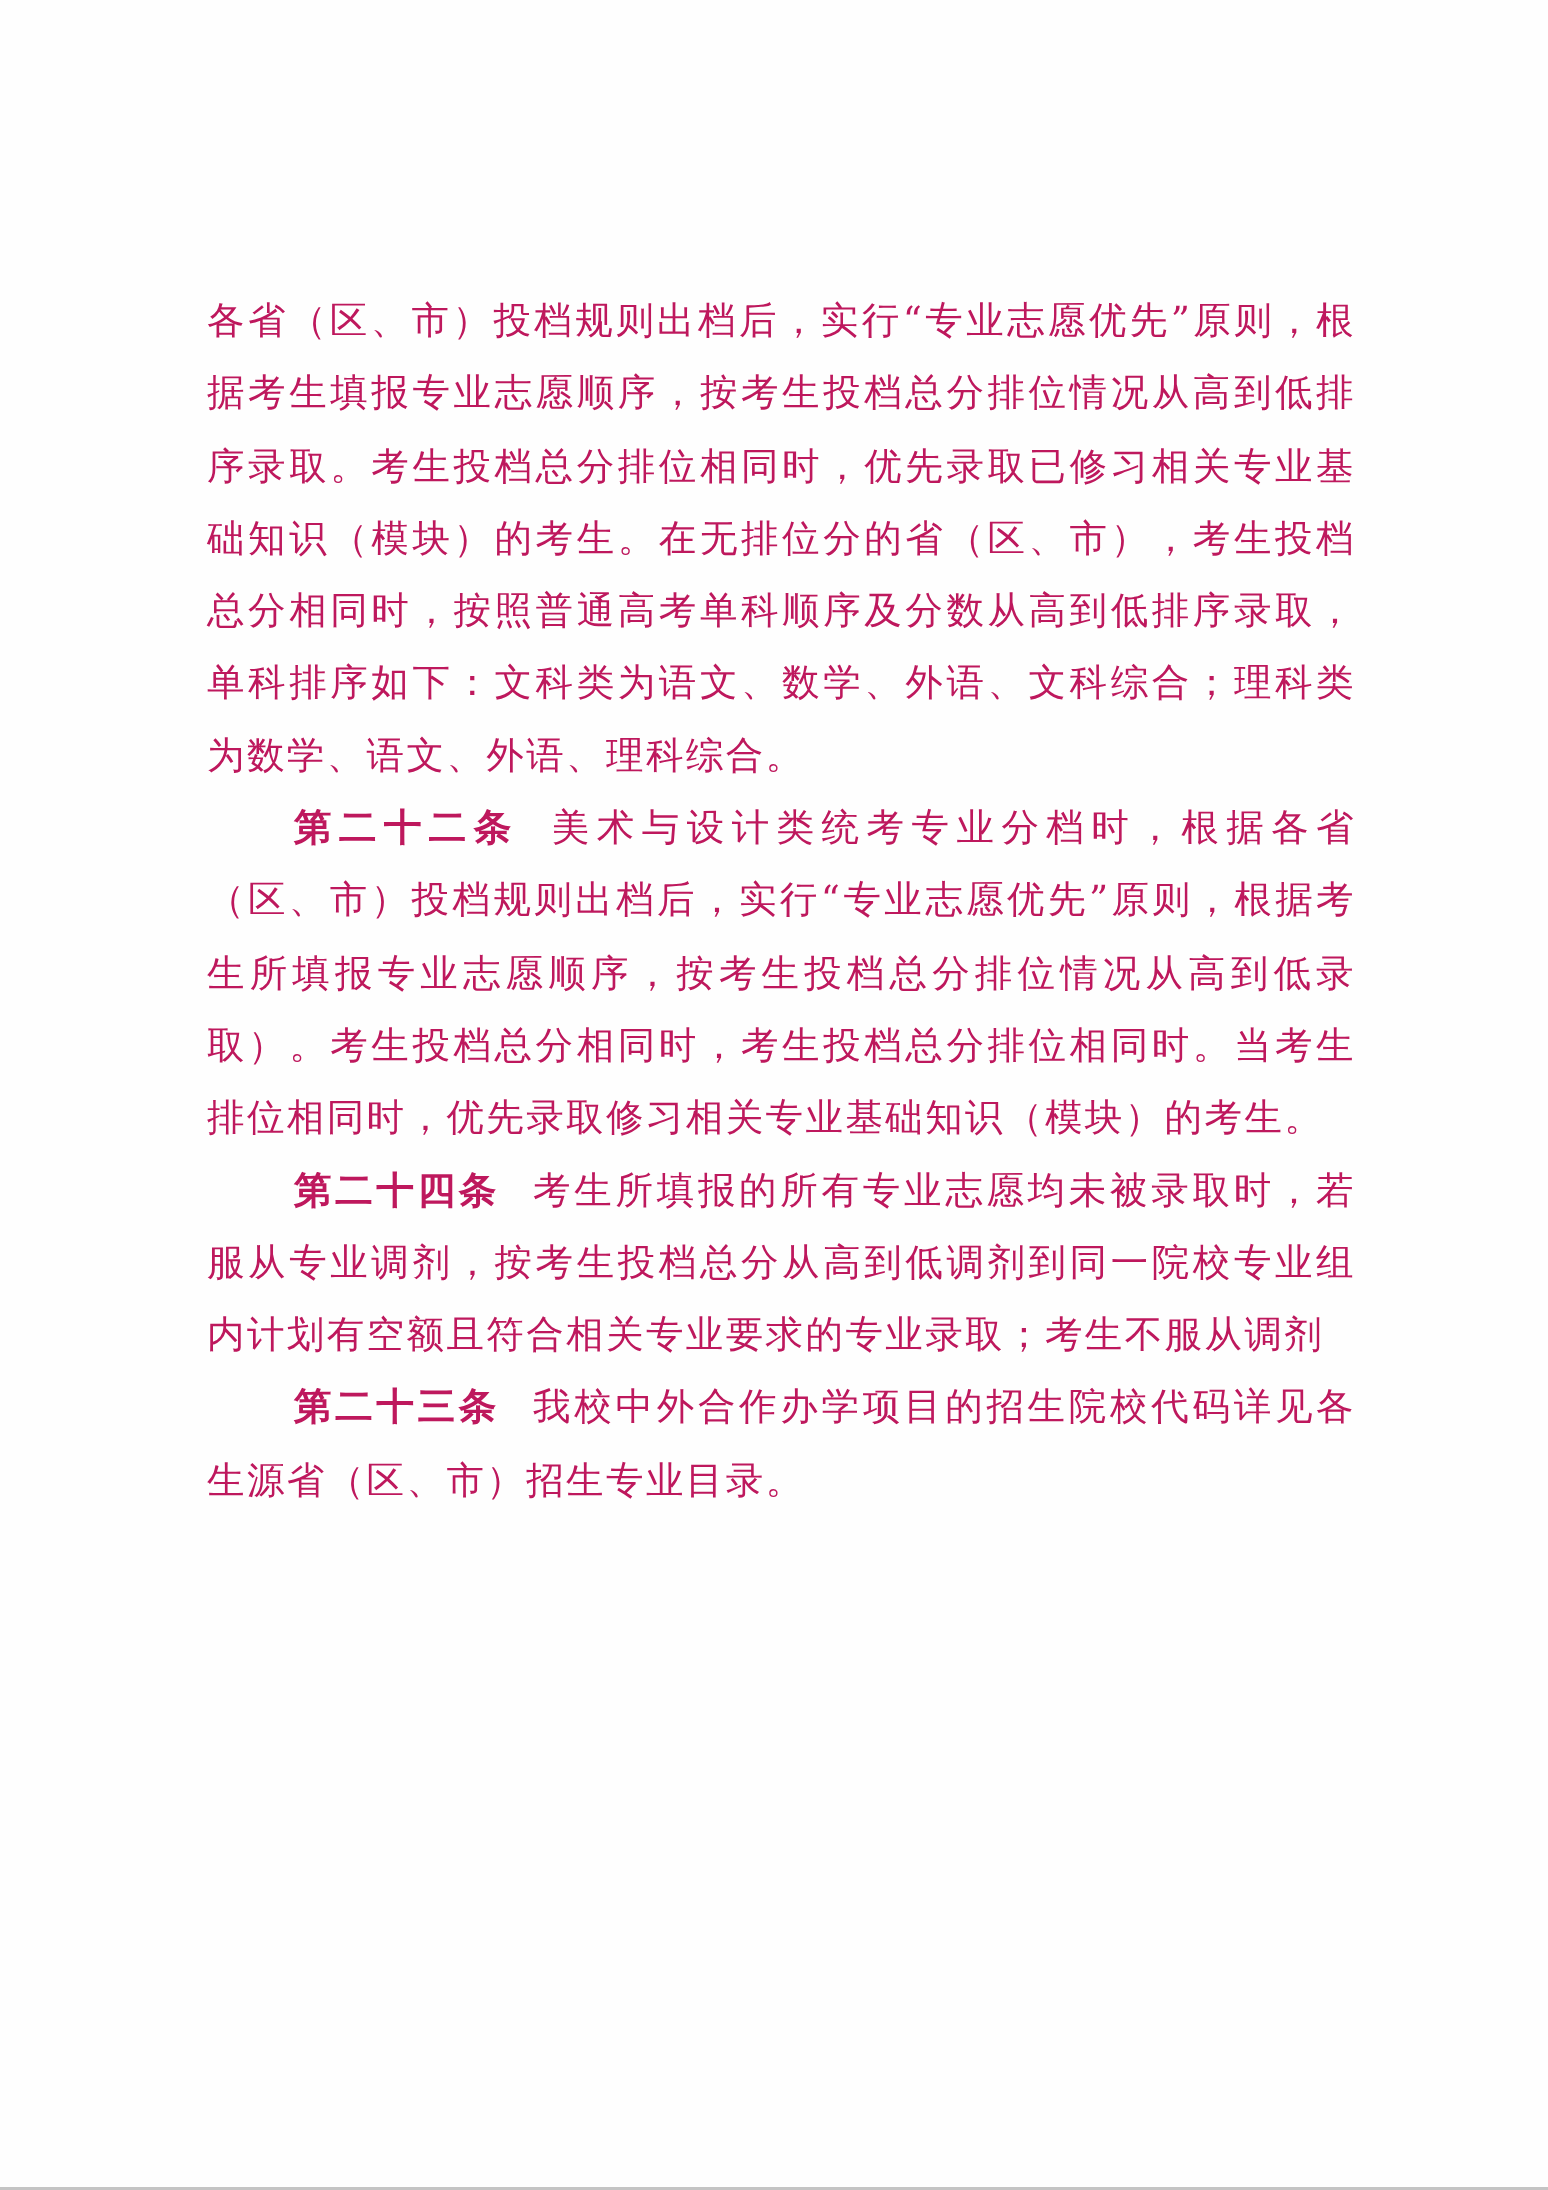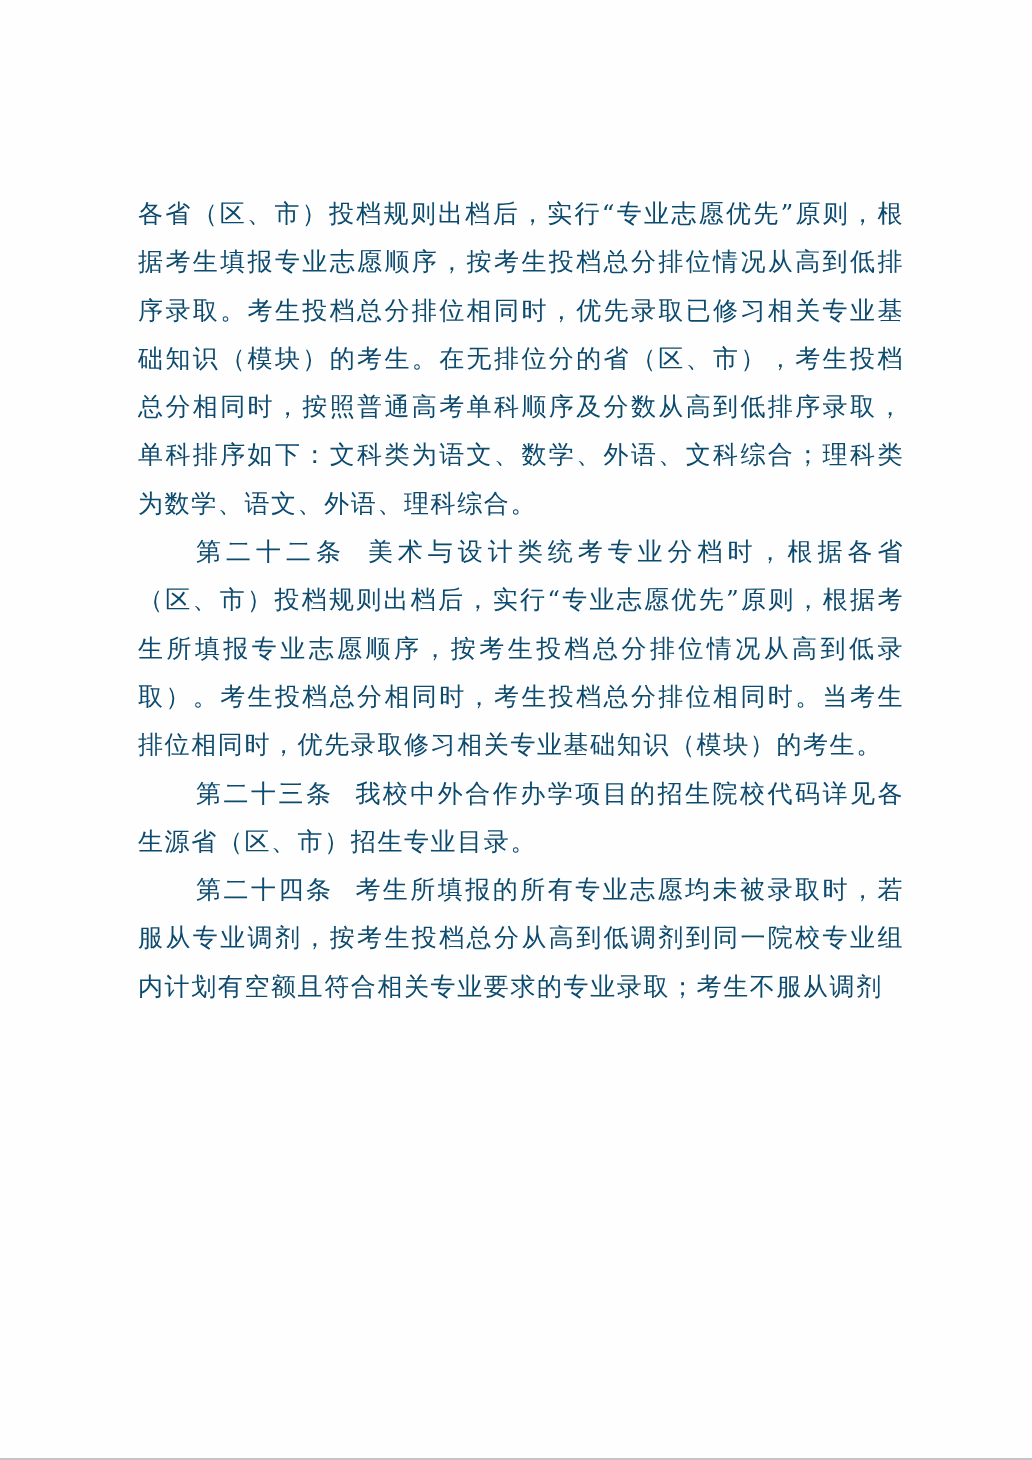--- a/index.html
+++ b/index.html
@@ -30,55 +30,55 @@
     background: #c4c4c4;
   }
   .content {
     position: absolute;
     left: 138px;
     top: 190px;
     width: 766px;
     font-family: "DejaVu Serif", "Liberation Serif", serif;
     font-size: 25px;
     line-height: 48.3px;
-    color: #0c4a6e;
+    color: #be185d;
     text-align: justify;
     text-justify: inter-character;
     letter-spacing: 1.6px;
   }
   .para {
     margin: 0;
     padding: 0;
   }
   .para.indent {
     text-indent: 58px;
   }
   .article-no {
-    font-weight: normal;
+    font-weight: bold;
     margin-right: 22px;
   }
 </style>
 </head>
 <body>
 
 <div class="page">
   <div class="content">
 
     <p class="para">
       <span>各省（区、市）投档规则出档后，实行“专业志愿优先”原则，根据考生填报专业志愿顺序，按考生投档总分排位情况从高到低排序录取。考生投档总分排位相同时，优先录取已修习相关专业基础知识（模块）的考生。在无排位分的省（区、市），考生投档总分相同时，按照普通高考单科顺序及分数从高到低排序录取，单科排序如下：文科类为语文、数学、外语、文科综合；理科类为数学、语文、外语、理科综合。</span>
     </p>
 
     <p class="para indent">
       <span class="article-no">第二十二条</span><span>美术与设计类统考专业分档时，根据各省（区、市）投档规则出档后，实行“专业志愿优先”原则，根据考生所填报专业志愿顺序，按考生投档总分排位情况从高到低录取）。考生投档总分相同时，考生投档总分排位相同时。当考生排位相同时，优先录取修习相关专业基础知识（模块）的考生。</span>
     </p>
 
 
     <p class="para indent">
-      <span class="article-no">第二十三条</span><span>我校中外合作办学项目的招生院校代码详见各生源省（区、市）招生专业目录。</span>
+      <span class="article-no">第二十四条</span><span>考生所填报的所有专业志愿均未被录取时，若服从专业调剂，按考生投档总分从高到低调剂到同一院校专业组内计划有空额且符合相关专业要求的专业录取；考生不服从调剂</span>
     </p>
 
     <p class="para indent">
-      <span class="article-no">第二十四条</span><span>考生所填报的所有专业志愿均未被录取时，若服从专业调剂，按考生投档总分从高到低调剂到同一院校专业组内计划有空额且符合相关专业要求的专业录取；考生不服从调剂</span>
+      <span class="article-no">第二十三条</span><span>我校中外合作办学项目的招生院校代码详见各生源省（区、市）招生专业目录。</span>
     </p>
 
   </div>
 </div>
 <div class="page-bottom-edge"></div>
 
 </body></html>

